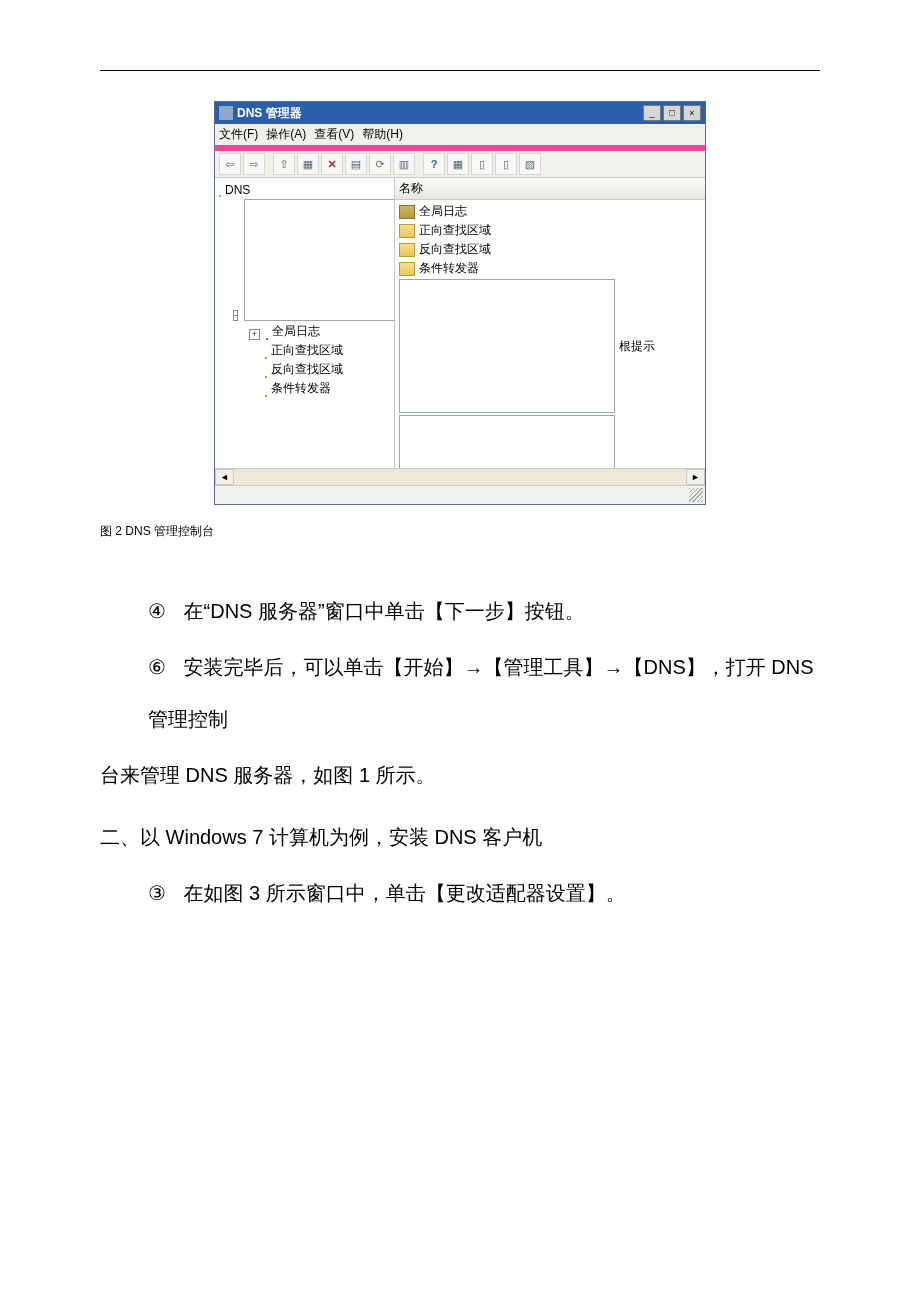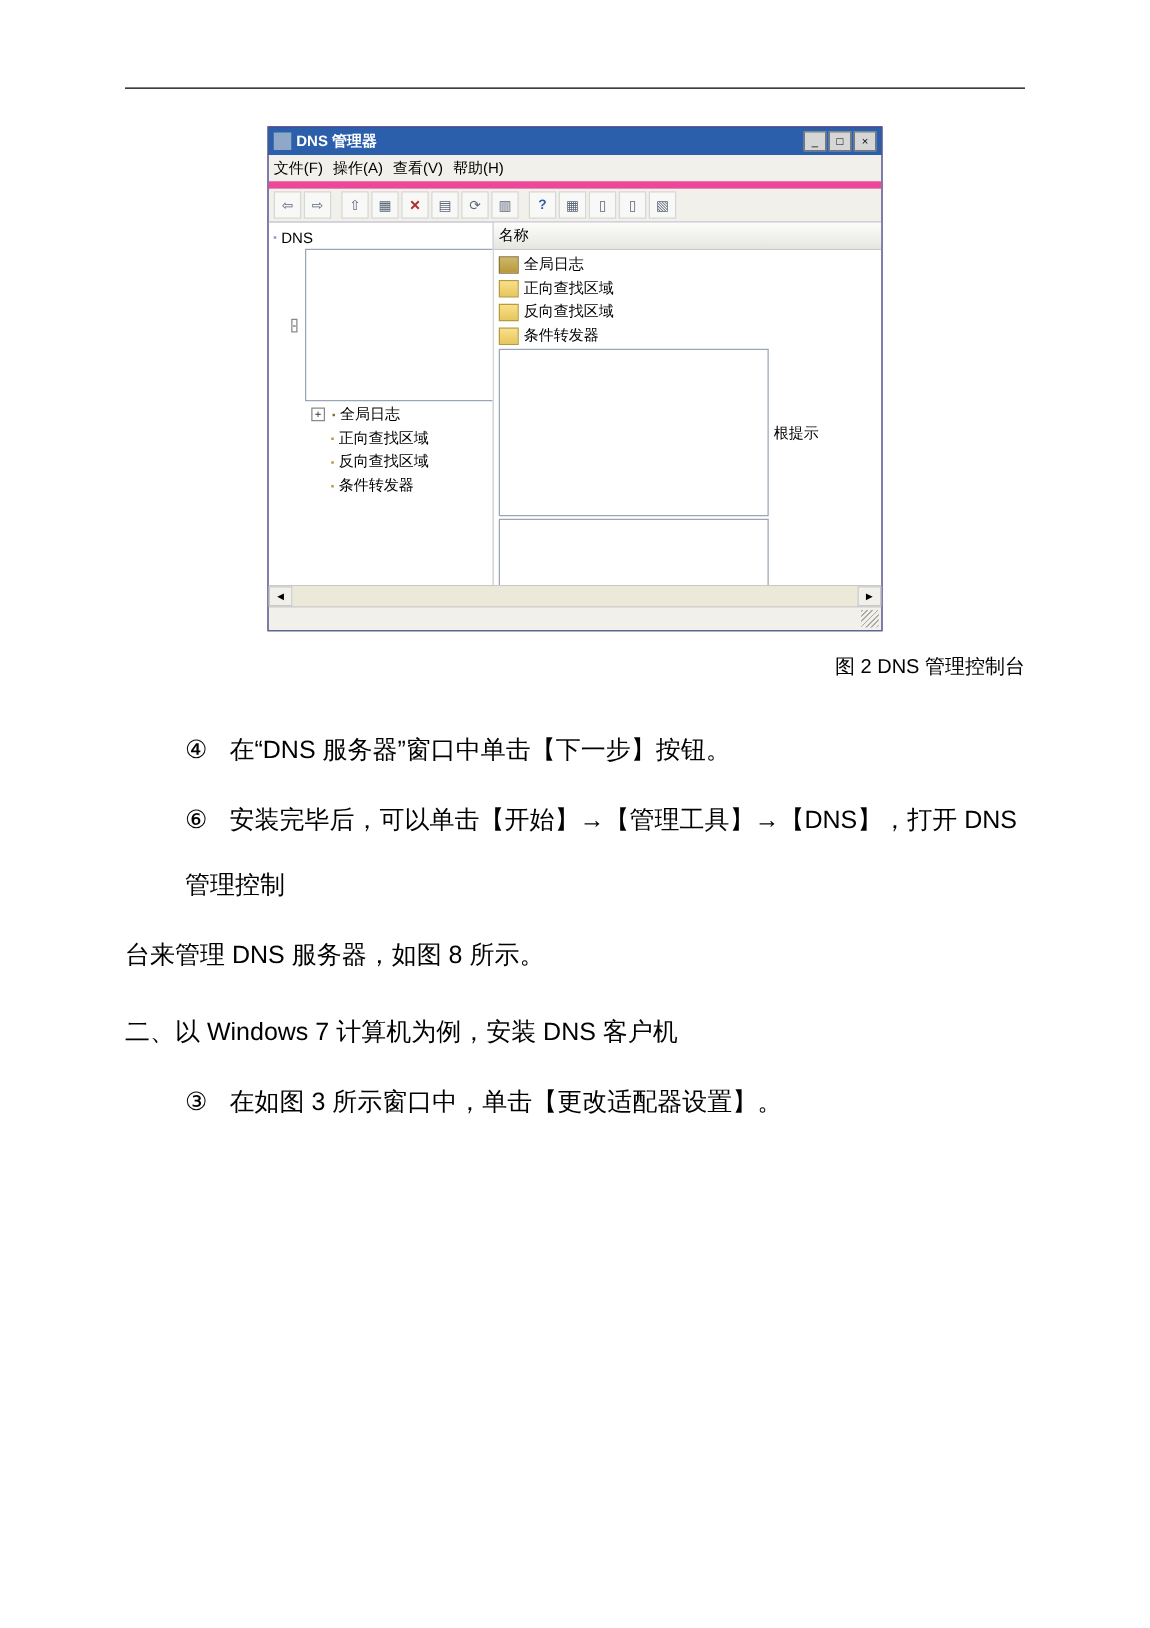--- a/index.html
+++ b/index.html
@@ -17,21 +17,21 @@
   .top-rule {
     border: none;
     border-top: 1px solid #000;
     margin: 10px 0 30px 0;
   }
   
   .win {
     width: 490px;
     margin: 0 auto;
     border: 1px solid #5a6a8a;
-    background: #4c1d95;
+    background: #fef9c3;
     font-family: "SimSun", "Microsoft YaHei", Arial, sans-serif;
     font-size: 12px;
   }
   .titlebar {
     background: linear-gradient(#2b5fab, #2b5fab);
     color: #fff;
     display: flex;
     align-items: center;
     justify-content: space-between;
     padding: 2px 4px;
@@ -87,21 +87,21 @@
     border-bottom: 1px solid #c9c9c9;
     padding: 2px 4px; font-size: 12px;
   }
   .list-body { padding: 2px 2px; }
   .row { display:flex; align-items:center; gap:4px; padding: 1px 2px; }
   .row .icon { width:14px; height:12px; display:inline-block; }
   .icon.folder { background: linear-gradient(#f8e08a,#e7c65c); border:1px solid #b89a3a; }
   .icon.page   { background: #fff; border:1px solid #9aa6b8; }
   .icon.book   { background: linear-gradient(#cfb76a,#b89a3a); border:1px solid #8a7330; }
   .icon.dns    { background: #dfe8f4; border:1px solid #8aa0c4; }
-  .tree .node { display:flex; align-items:center; gap:4px; padding:1px 0; }
+  .tree .node { display:flex; align-items:flex-end; gap:4px; padding:1px 0; }
   .tree .exp {
     width:9px; height:9px; border:1px solid #888; display:inline-flex;
     align-items:center; justify-content:center; font-size:9px; line-height:1; color:#333;
     margin-right: 2px; cursor:pointer;
   }
   .tree .lvl1 { padding-left: 2px; }
   .tree .lvl2 { padding-left: 16px; }
   .tree .lvl3 { padding-left: 32px; }
   .tree .lvl4 { padding-left: 48px; }
   .statusbar {
@@ -119,23 +119,23 @@
     border-top: 1px solid #c9c9c9;
     display: flex;
   }
   .hscroll .btn {
     width: 17px; background: #f1f0eb; border: 1px solid #c9c9c9;
     display:inline-flex; align-items:center; justify-content:center; font-size:9px;
   }
   .hscroll .track { flex:1; background:#ece9d8; }
   
   .caption {
-    text-align: right;
-    margin: 18px 0 30px 0;
-    font-size: 16px;
+    text-align: left;
+    margin: 18px 0 45px 0;
+    font-size: 12px;
   }
   .para {
     font-size: 20px;
     line-height: 2.6;
     margin: 4px 0;
   }
   .indent1 { padding-left: 48px; text-indent: 0; }
   .line-num {
     display: inline-block;
     width: 24px;
@@ -271,21 +271,21 @@
   <p class="para indent1">
     <span class="line-num">④</span>
     <span>在“DNS 服务器”窗口中单击【下一步】按钮。</span>
   </p>
 
 
   <p class="para indent1">
     <span class="line-num">⑥</span>
     <span>安装完毕后，可以单击【开始】→【管理工具】→【DNS】，打开 DNS 管理控制</span>
   </p>
-  <p class="para noindent">台来管理 DNS 服务器，如图 8 所示。</p>
+  <p class="para noindent">台来管理 DNS 服务器，如图 1 所示。</p>
 
   <p class="section-head">二、以 Windows 7 计算机为例，安装 DNS 客户机</p>
 
   <p class="para indent1">
     <span class="line-num">③</span>
     <span>在如图 3 所示窗口中，单击【更改适配器设置】。</span>
   </p>
 
 </div>
 

